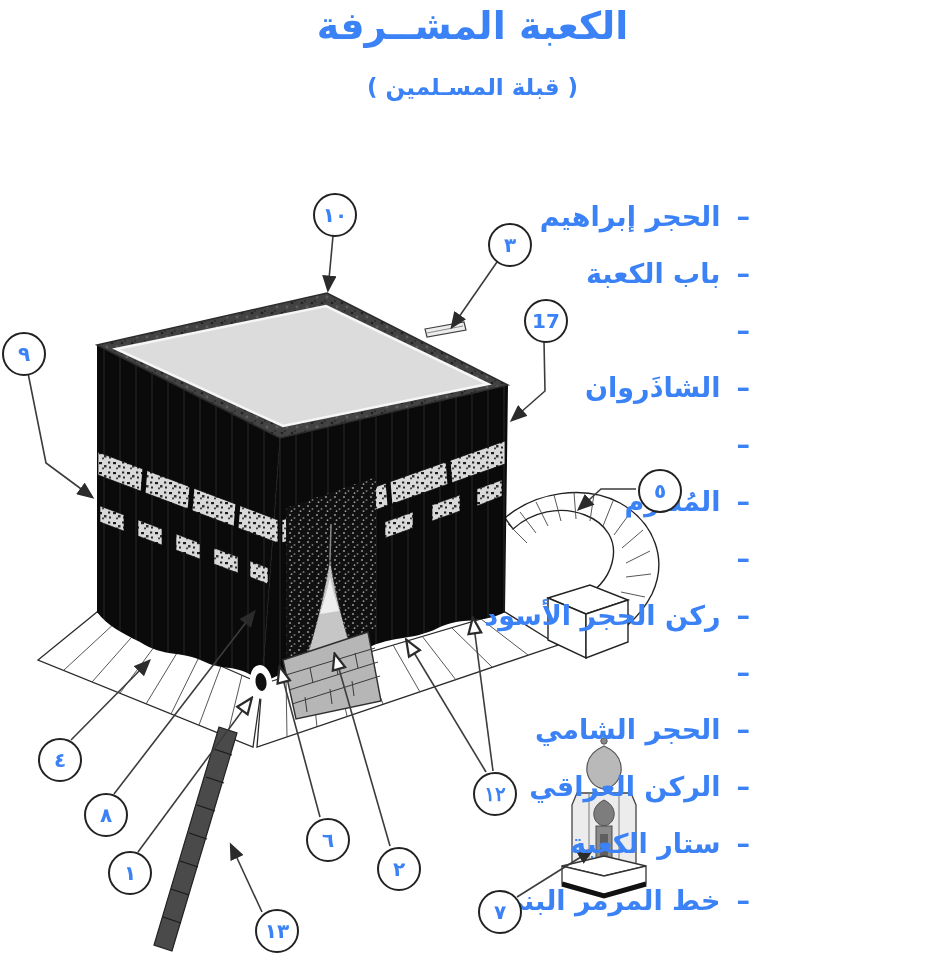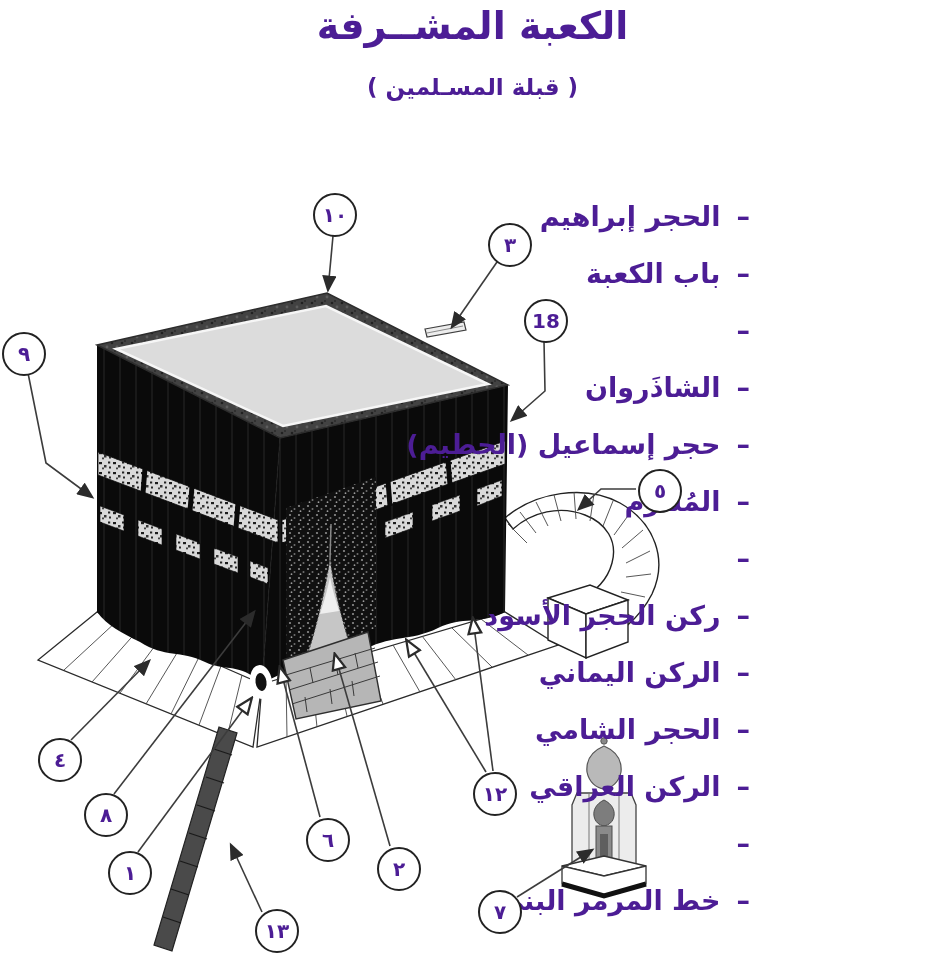--- a/index.html
+++ b/index.html
@@ -1,17 +1,17 @@
 <!DOCTYPE html>
 <html lang="ar"><head>
 <meta charset="utf-8">
 <style>
   html,body{margin:0;padding:0;background:#fff;}
   .page{position:relative;width:768px;height:953px;background:#fff;overflow:hidden;
-        font-family:"DejaVu Sans",sans-serif;color:#4c1d95;}
+        font-family:"DejaVu Sans",sans-serif;color:#3b82f6;}
   .title{position:absolute;top:4px;left:0;width:945px;text-align:center;
          font-size:38px;font-weight:bold;letter-spacing:0;}
   .subtitle{position:absolute;top:74px;left:0;width:945px;text-align:center;
             font-size:23px;font-weight:bold;}
   .legend{position:absolute;top:188px;right:18px;width:345px;}
   .lg-item{height:57px;display:flex;align-items:center;direction:rtl;
            font-size:27px;font-weight:bold;white-space:nowrap;justify-content:flex-start;}
   .lg-dash{margin-inline-end:16px;font-weight:bold;}
   .svgwrap{position:absolute;top:0;left:0;width:945px;height:953px;}
   .callout{position:absolute;width:40px;height:40px;border:2px solid #222;border-radius:50%;
@@ -243,23 +243,23 @@
   <div class="callout" style="left:84px;top:793px;">
       <span>٨</span>
     </div>
   <div class="callout" style="left:2px;top:332px;">
       <span>٩</span>
     </div>
   <div class="callout" style="left:313px;top:193px;">
       <span>١٠</span>
     </div>
   <div class="callout" style="left:524px;top:299px;">
-      <span>18</span>
-    </div>
-  <div class="callout" style="left:473px;top:772px;">
+      <span>17</span>
+    </div>
+  <div class="callout" style="left:473px;top:772px;font-family:Liberation Serif, serif;">
       <span>١٢</span>
     </div>
   <div class="callout" style="left:255px;top:909px;">
       <span>١٣</span>
     </div>
 
   <div class="legend">
     <div class="lg-item">
         <span class="lg-dash">–</span>
         <span>الحجر إبراهيم</span>
@@ -270,47 +270,46 @@
       </div>
     <div class="lg-item">
         <span class="lg-dash">–</span>
       </div>
     <div class="lg-item">
         <span class="lg-dash">–</span>
         <span>الشاذَروان</span>
       </div>
     <div class="lg-item">
         <span class="lg-dash">–</span>
-        <span>حجر إسماعيل (الحطيم)</span>
       </div>
     <div class="lg-item">
         <span class="lg-dash">–</span>
         <span>المُلتَزَم</span>
       </div>
     <div class="lg-item">
         <span class="lg-dash">–</span>
       </div>
     <div class="lg-item">
         <span class="lg-dash">–</span>
         <span>ركن الحجر الأسود</span>
       </div>
     <div class="lg-item">
         <span class="lg-dash">–</span>
-        <span>الركن اليماني</span>
       </div>
     <div class="lg-item">
         <span class="lg-dash">–</span>
         <span>الحجر الشامي</span>
       </div>
     <div class="lg-item">
         <span class="lg-dash">–</span>
         <span>الركن العراقي</span>
       </div>
     <div class="lg-item">
         <span class="lg-dash">–</span>
+        <span>ستار الكعبة</span>
       </div>
     <div class="lg-item">
         <span class="lg-dash">–</span>
         <span>خط المرمر البني</span>
       </div>
   </div>
 
 </div>
 
 </body></html>

